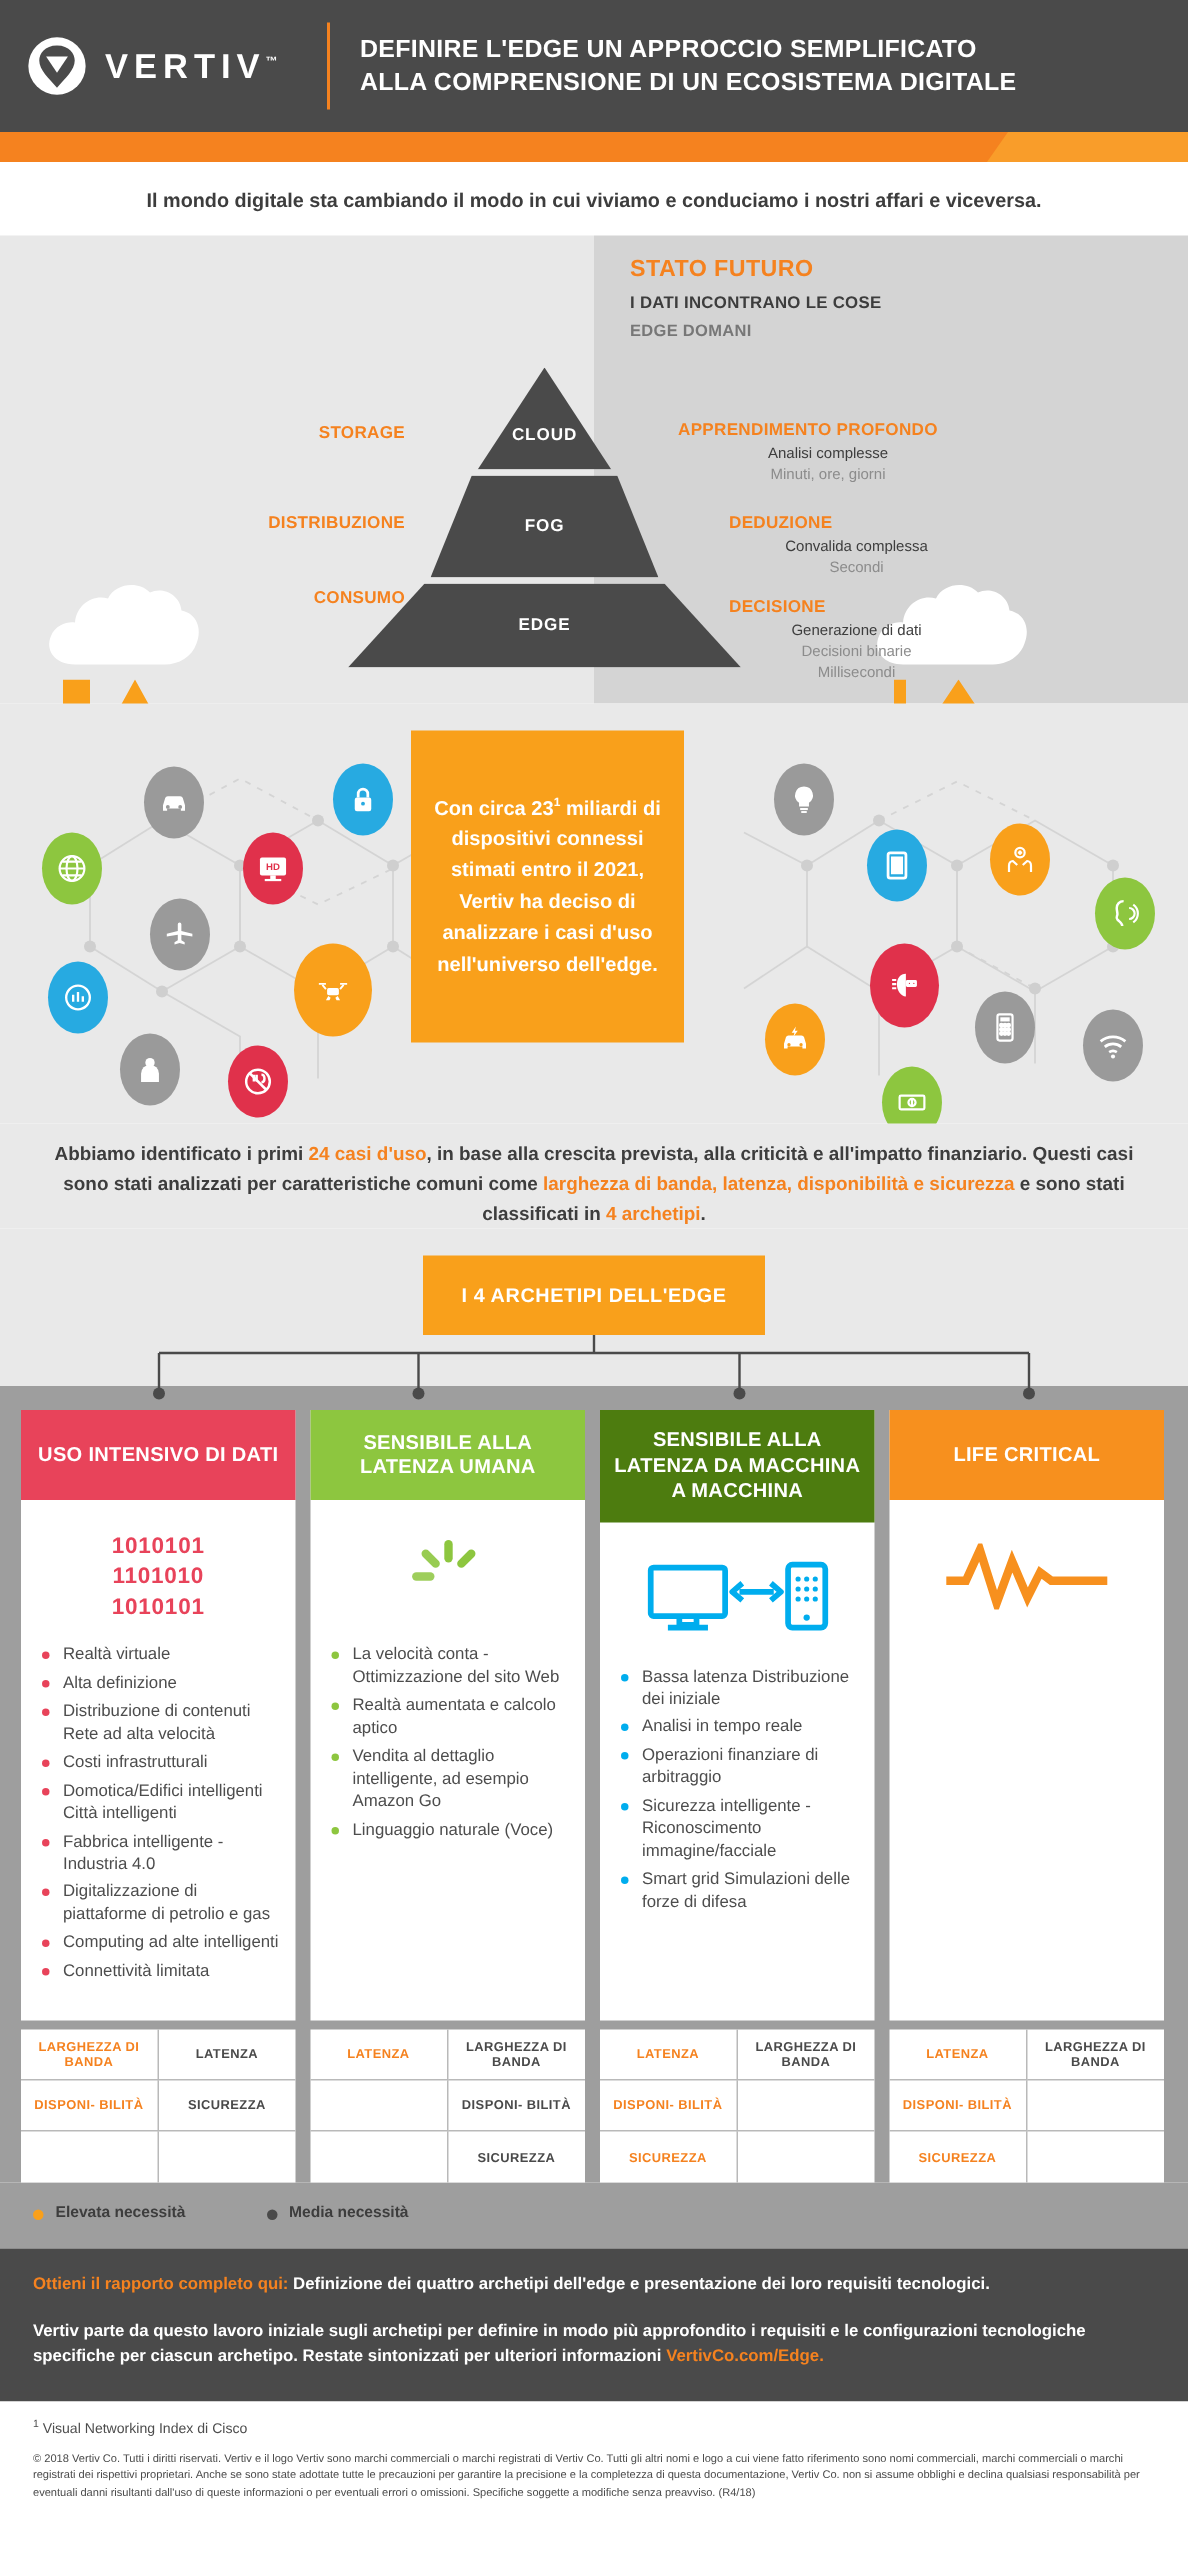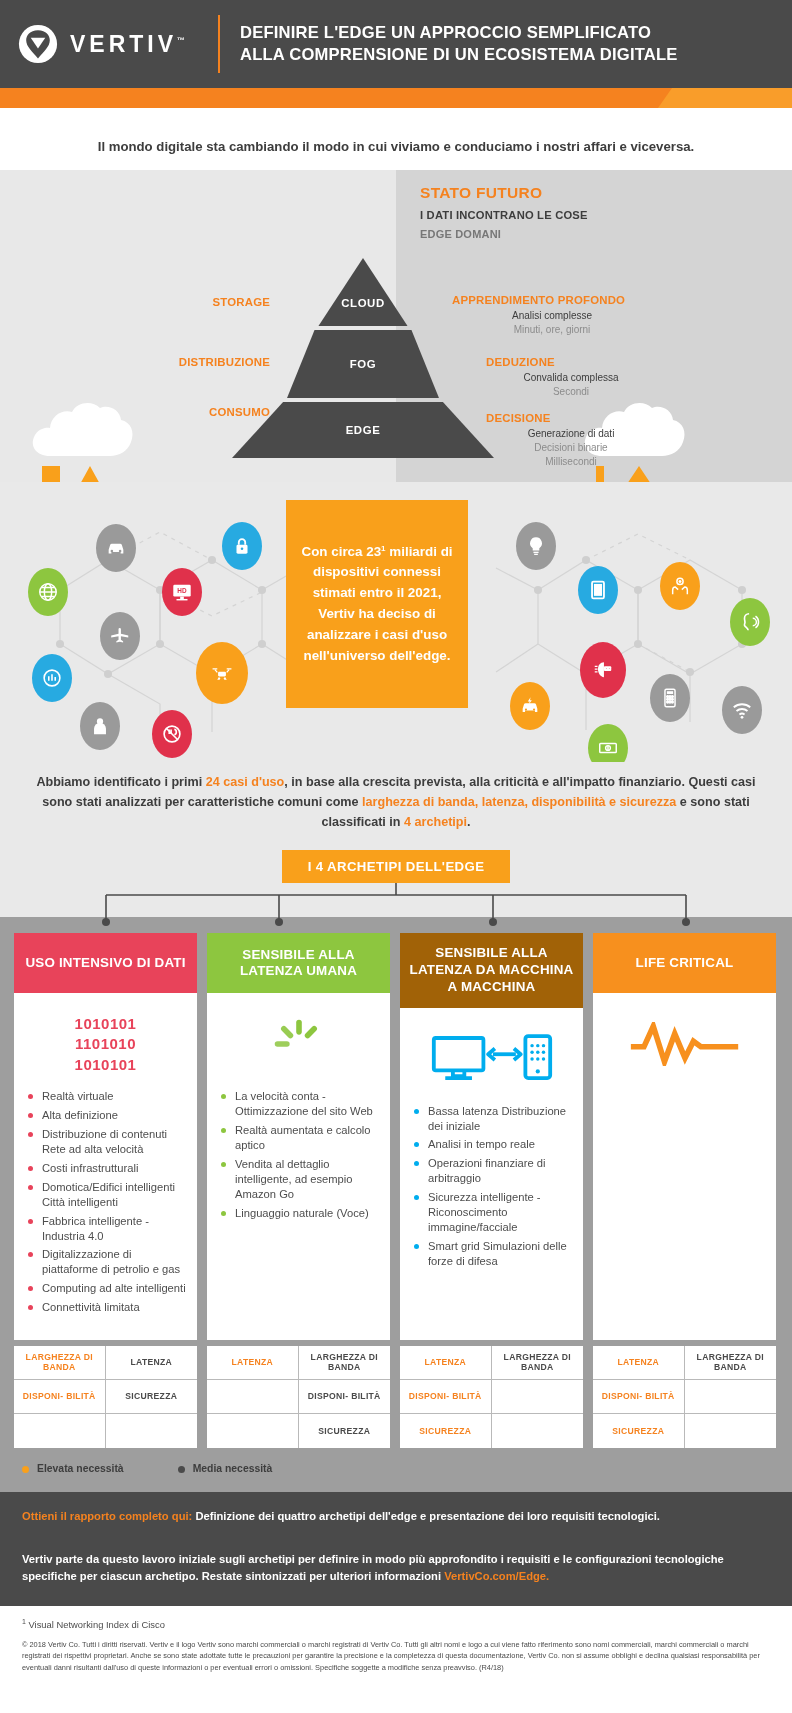--- a/index.html
+++ b/index.html
@@ -42,21 +42,21 @@
   .orange-bar .notch {
     position: absolute; right: 0; top: 0; width: 134px; height: 20px;
     background: #f99d2a;
     clip-path: polygon(14px 0, 100% 0, 100% 100%, 0 100%);
   }
 
   
   .tagline {
     background: #ffffff;
     text-align: center;
-    padding: 31px 10px 16px;
+    padding: 18px 10px 16px;
     font-size: 13.2px;
     font-weight: bold;
     color: #3d3d3d;
   }
 
   
   .pyramid-panel { display: flex; position: relative; height: 312px; }
   .panel-left  { width: 396px; background: #e8e8e8; }
   .panel-right { width: 396px; background: #d4d4d4; }
   .panel-inner { position: absolute; inset: 0; }
@@ -110,21 +110,21 @@
   .lbl-left  { position: absolute; text-align: right; color: #f5821f; font-size: 11.4px; font-weight: bold; letter-spacing: .2px; }
   .lbl-right { position: absolute; text-align: left; }
   .lbl-right .t { color: #f5821f; font-size: 11.4px; font-weight: bold; letter-spacing: .2px; }
   .lbl-right .d1 { color: #3d3d3d; font-size: 10px; margin-top: 4px; text-align: center; }
   .lbl-right .d2 { color: #8c8c8c; font-size: 10px; margin-top: 3px; text-align: center; }
 
   
   .net-panel { background: #e9e9e9; position: relative; height: 280px; overflow: hidden; }
   .net-svg { position: absolute; inset: 0; }
   .quote-box {
-    position: absolute; left: 286px; top: 18px; width: 182px; height: 208px;
+    position: absolute; left: 274px; top: 18px; width: 182px; height: 208px;
     background: #f9a01b; color: #ffffff;
     display: flex; align-items: center; justify-content: center;
     text-align: center; padding: 8px 14px;
     font-size: 13.4px; font-weight: bold; line-height: 1.55;
   }
   .quote-box sup { font-size: 8px; vertical-align: super; }
 
   
   .bub {
     position: absolute; width: 40px; height: 48px; border-radius: 50% / 50%;
@@ -136,21 +136,21 @@
   .para-wrap { background: #e9e9e9; padding: 10px 31px 0; }
   .para {
     text-align: center; font-size: 12.6px; font-weight: bold; line-height: 1.6;
     color: #3d3d3d;
   }
   .para .o { color: #f5821f; }
   .btn-wrap { background: #e9e9e9; padding: 18px 0 0; text-align: center; }
   .archetype-btn {
     display: inline-block; background: #f9a01b; color: #ffffff;
     font-size: 13.2px; font-weight: bold; letter-spacing: .4px;
-    padding: 9px 26px;
+    padding: 19px 26px;
   }
   .connector-zone { background: #e9e9e9; height: 34px; position: relative; }
 
   
   .arch-area { background: #9e9e9e; position: relative; padding: 16px 14px 0; }
   .arch-connect { position: absolute; left: 0; top: -34px; width: 792px; height: 50px; }
   .cards { display: flex; gap: 10px; }
   .card { width: 183px; background: #ffffff; display: flex; flex-direction: column; }
   .card-head {
     color: #ffffff; font-size: 13.4px; font-weight: bold; text-align: center;
@@ -187,21 +187,21 @@
   
   .legend { display: flex; gap: 54px; padding: 14px 0 16px 22px; background: #9e9e9e; }
   .legend-item { display: flex; align-items: flex-start; gap: 8px; }
   .legend-dot { width: 7px; height: 7px; border-radius: 50%; margin-top: 4px; }
   .legend-label { font-size: 10.4px; font-weight: bold; color: #3d3d3d; line-height: 1.35; }
 
   
   .cta { background: #4a4a4a; padding: 16px 22px 20px; }
   .cta p { color: #ffffff; font-size: 11.2px; font-weight: bold; line-height: 1.55; }
   .cta .o { color: #f5821f; }
-  .cta .p2 { margin-top: 26px; }
+  .cta .p2 { margin-top: 14px; }
 
   
   .disclaimer { background: #ffffff; padding: 12px 22px 16px; }
   .note { font-size: 9.4px; color: #4d4d4d; margin-bottom: 9px; }
   .note sup { font-size: 7px; }
   .legal { font-size: 7.4px; color: #4a4a4a; line-height: 1.55; }
 </style>
 <style>.bc0::before{background:#e8435a;}</style><style>.bc1::before{background:#8dc63f;}</style><style>.bc2::before{background:#00adee;}</style><style>.bc3::before{background:#f7901e;}</style></head>
 <body>
 
@@ -558,21 +558,21 @@
           <ul class="bullets" style="--c:#8dc63f;">
             <li class="bc1">La velocità conta - Ottimizzazione del sito Web</li>
             <li class="bc1">Realtà aumentata e calcolo aptico</li>
             <li class="bc1">Vendita al dettaglio intelligente, ad esempio Amazon Go</li>
             <li class="bc1">Linguaggio naturale (Voce)</li>
           </ul>
         </div>
       </div>
 
       <div class="card">
-        <div class="card-head" style="background:#a16207;">SENSIBILE ALLA LATENZA DA MACCHINA A MACCHINA</div>
+        <div class="card-head" style="background:#4d7c0f;">SENSIBILE ALLA LATENZA DA MACCHINA A MACCHINA</div>
         <div class="card-body">
           <div class="card-icon">
             <svg viewBox="0 0 130 56" width="124" height="54" fill="none" stroke="#00adee" stroke-width="4">
               <rect x="4" y="6" width="52" height="34" rx="2"></rect>
               <path d="M24 40v6h12v-6M16 48h28" stroke-width="4"></path>
               <path d="M66 23h24" stroke-width="4"></path>
               <path d="M68 17l-7 6 7 6M88 17l7 6-7 6" stroke-width="4" stroke-linejoin="round"></path>
               <rect x="100" y="4" width="26" height="44" rx="3"></rect>
               <g fill="#00adee" stroke="none">
                 <circle cx="107" cy="14" r="1.8"></circle>

